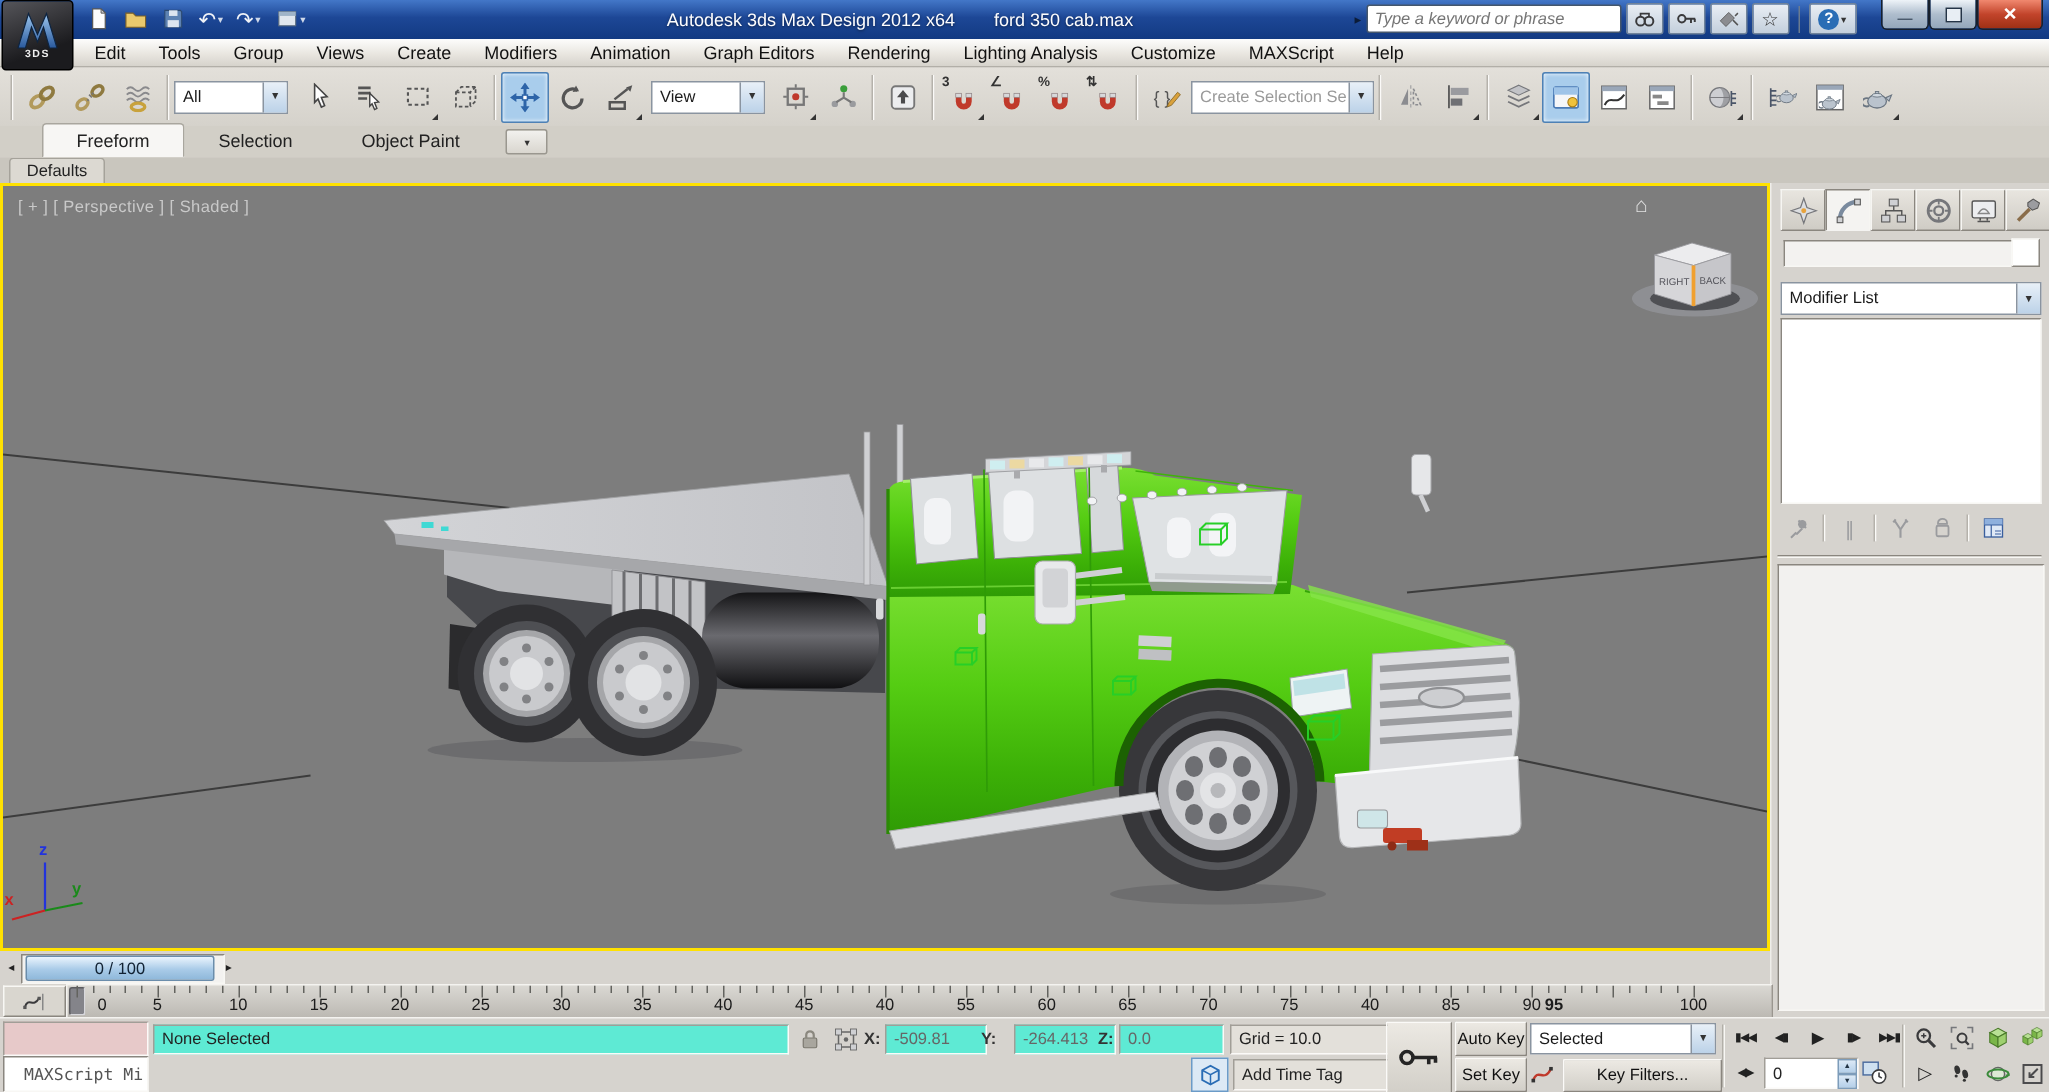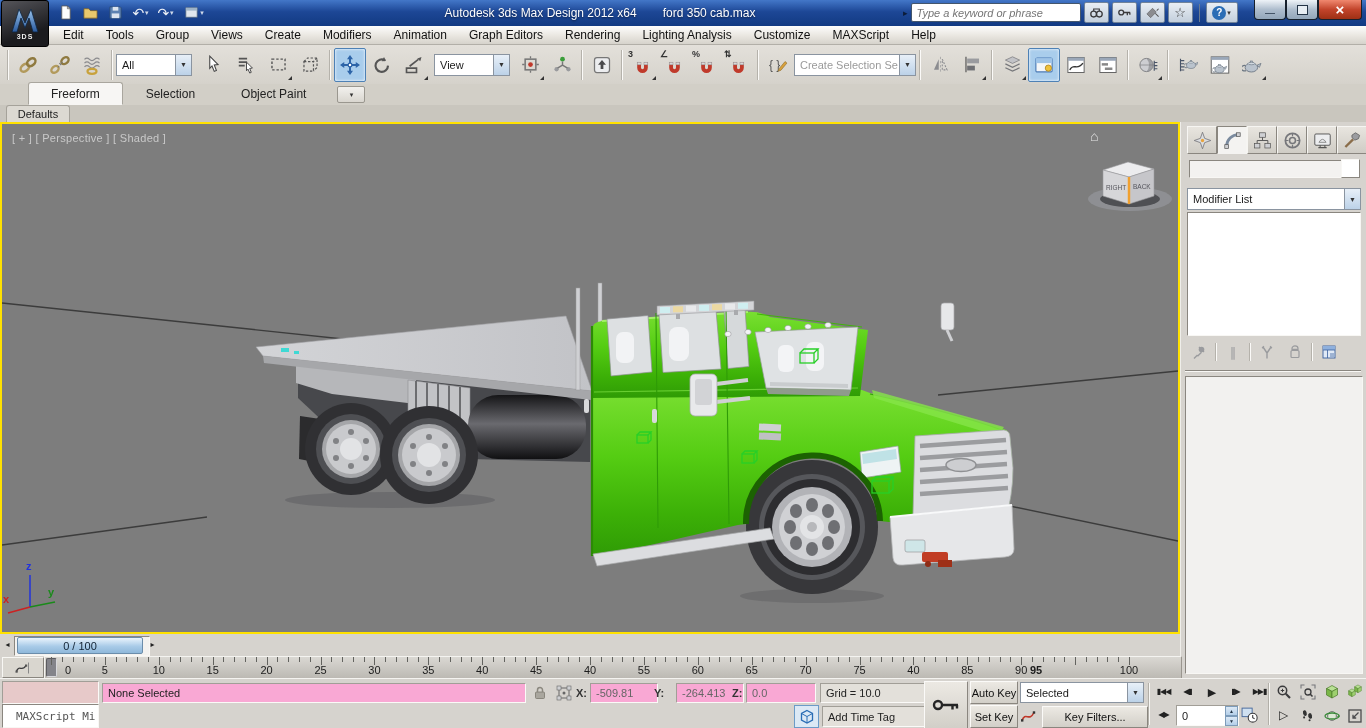--- a/index.html
+++ b/index.html
@@ -66,21 +66,21 @@
   #tslider{left:17px;top:3px;width:124px;height:15px;background:linear-gradient(#eaf4fd,#a9cbe8 55%,#8fb8da);border:1px solid #6b8dab;border-radius:2px;font-size:11px;color:#123;display:flex;align-items:center;justify-content:center;}
   .tsarrow{width:11px;height:16px;font-size:8px;color:#222;display:flex;align-items:center;justify-content:center;}
   #trackbar{left:0;top:656px;width:1180px;height:22px;background:#d6d3ce;}
   #minicurvebtn{left:2px;top:1px;width:40px;height:19px;}
   #ruler{left:44px;top:0;width:1136px;height:21px;background:linear-gradient(#dad8d3,#bcb9b3);border:1px solid;border-color:#f4f3f0 #9a968f #9a968f #f4f3f0;overflow:hidden;position:absolute;}
   .tick{position:absolute;top:0;width:1px;background:#63635f;}
   .ticklbl{position:absolute;top:7px;width:26px;text-align:center;font-size:11px;color:#1c1c1c;}
   #frmarker{position:absolute;left:1px;top:1px;width:9px;height:17px;background:#84848a;border:1px solid;border-color:#5c5c60 #d8d8dc #d8d8dc #5c5c60;border-radius:2px;}
   
   #statusbar{left:0;top:678px;width:1366px;height:50px;background:#d6d3ce;border-top:1px solid #f4f3f0;}
-  .sfield{position:absolute;background:#f9a8d4;border:1px solid;border-color:#a19e97 #fbfaf8 #fbfaf8 #a19e97;font-size:11px;display:flex;align-items:center;padding:0 5px;color:#222;}
+  .sfield{position:absolute;background:#5eead4;border:1px solid;border-color:#a19e97 #fbfaf8 #fbfaf8 #a19e97;font-size:11px;display:flex;align-items:center;padding:0 5px;color:#222;}
   .sbtn{position:absolute;background:linear-gradient(#ece9e3,#d2cfc8);border:1px solid;border-color:#fbfaf8 #8a867f #8a867f #fbfaf8;font-size:11px;display:flex;align-items:center;justify-content:center;color:#111;border-radius:1px;}
   .slbl{position:absolute;font-size:11px;font-weight:bold;color:#333;}
   .pbtn{position:absolute;width:23px;height:20px;display:flex;align-items:center;justify-content:center;font-size:8px;color:#222;letter-spacing:-1px;}
   .icoflat{position:absolute;width:23px;height:21px;display:flex;align-items:center;justify-content:center;}
   .ssep{position:absolute;width:1px;background:#b2afa8;border-right:1px solid #f8f7f4;}
   #spin{display:flex;flex-direction:column;margin-left:auto;}
   .spbtn{width:11px;height:8px;background:linear-gradient(#dce9f6,#b4cfe9);border:1px solid #7d9cba;color:#234;font-size:5px;display:flex;align-items:center;justify-content:center;}
   .g{line-height:1;}
   svg text{font-family:"Liberation Sans",sans-serif;}
 </style>

